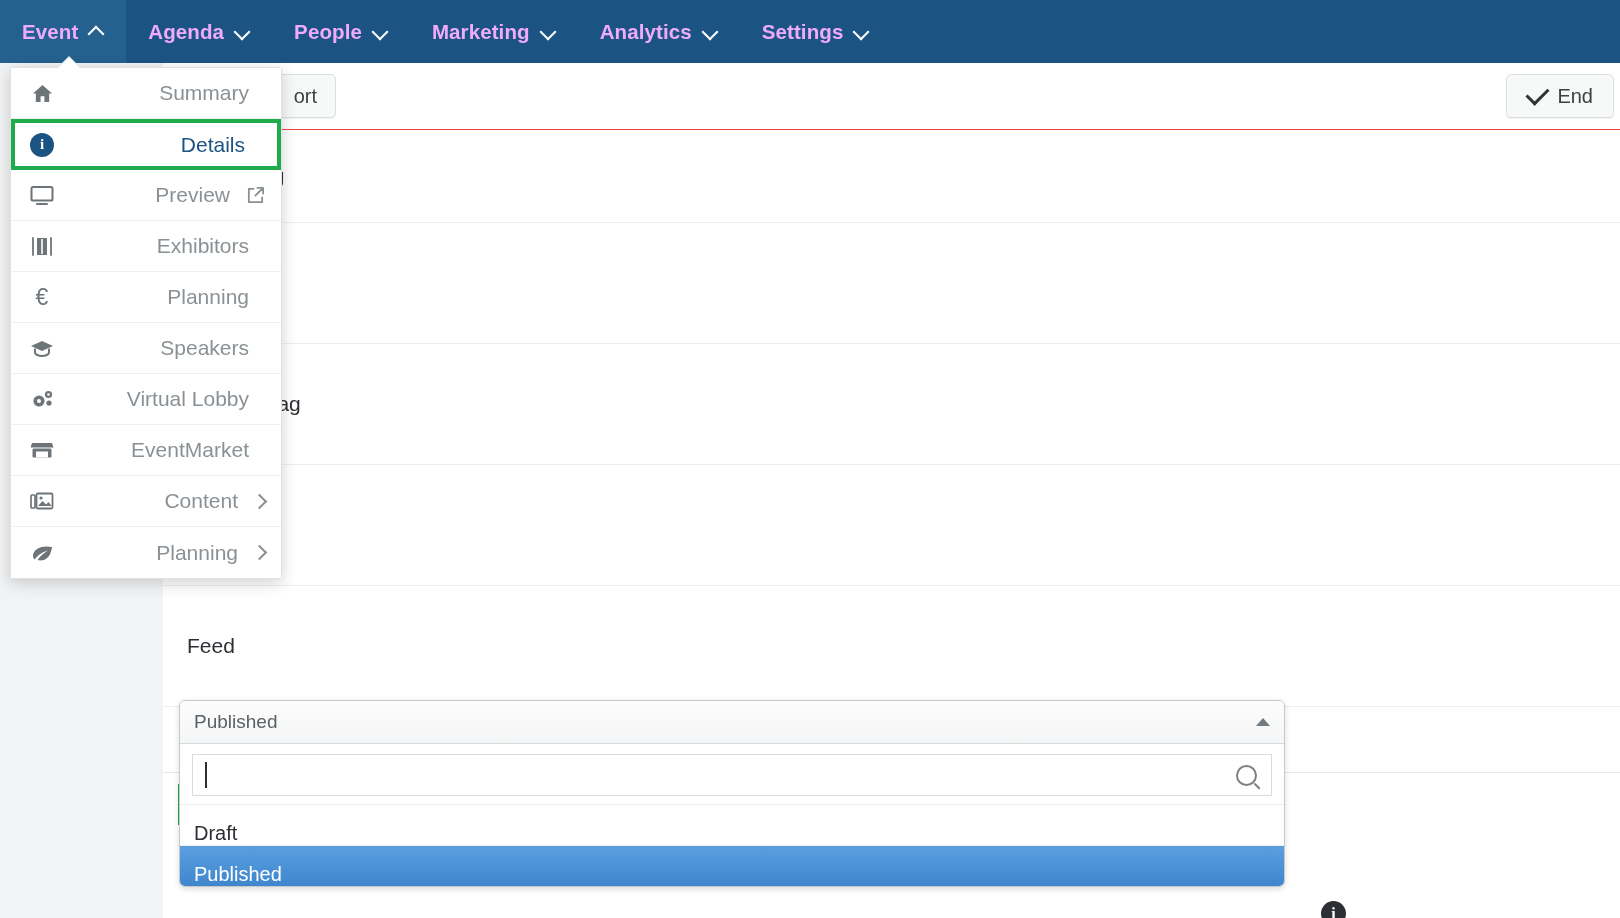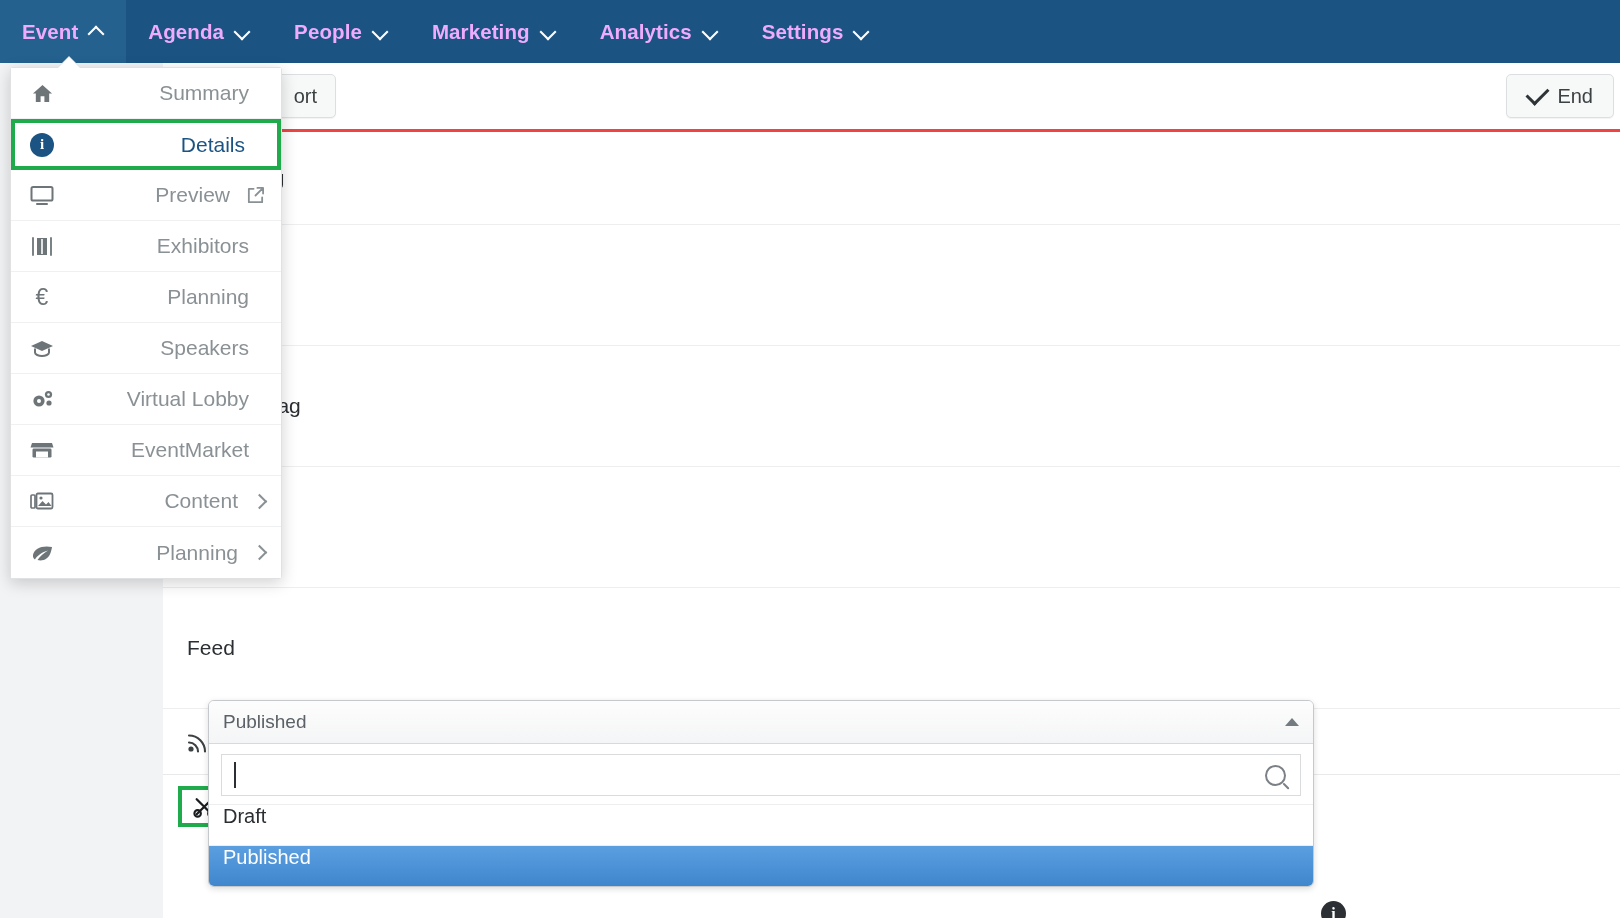--- a/index.html
+++ b/index.html
@@ -85,21 +85,21 @@
     width: 1457px;
     height: 855px;
     background: #ffffff;
     overflow: hidden;
   }
 
   .panel-header {
     position: relative;
     height: 66px;
     background: #ffffff;
-    border-bottom: 3px solid #ef4444;
+    border-bottom: 1px solid #ef4444;
     text-align: center;
   }
   .hdr-btn {
     position: absolute;
     top: 11px;
     height: 42px;
     background: #f7f8f8;
     border: 1px solid #dcdfe1;
     border-radius: 5px;
     box-shadow: 0 1px 1px rgba(0,0,0,.05);
@@ -200,21 +200,20 @@
     position: absolute;
     left: 16px;
     top: 637px;
     width: 1104px;
     background: #ffffff;
     border: 1px solid #c6c9cc;
     border-radius: 6px;
     box-shadow: 0 2px 6px rgba(0,0,0,.14);
     z-index: 20;
     overflow: hidden;
-    margin-left: 29px;
   }
   .sel-current {
     height: 42px;
     display: flex;
     align-items: center;
     padding: 0 14px;
     font-size: 19px;
     color: #5b6166;
     background: linear-gradient(#fdfdfd,#f4f5f6);
     border-bottom: 1px solid #d7d9db;
@@ -266,21 +265,21 @@
     position: absolute;
     width: 2.4px; height: 8px;
     background: #7b8186;
     right: -3px; bottom: -6px;
     transform: rotate(-45deg);
     border-radius: 2px;
   }
   .sel-opt {
     height: 40px;
     display: flex;
-    align-items: flex-start;
+    align-items: flex-end;
     padding: 0 14px;
     font-size: 20px;
     color: #2b2f33;
     cursor: pointer;
     border-top: 1px solid #eceef0;
   }
   .sel-opt.selected {
     background: linear-gradient(#5b9fe0,#3f86cd);
     color: #ffffff;
   }

